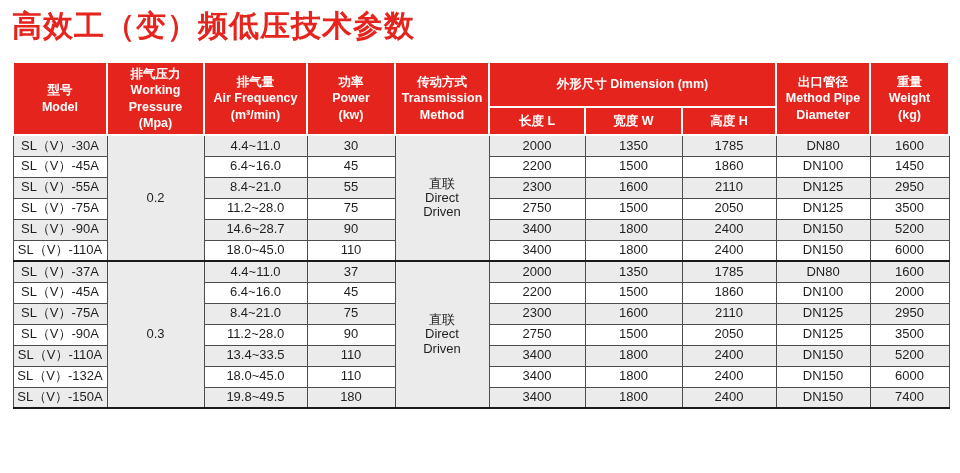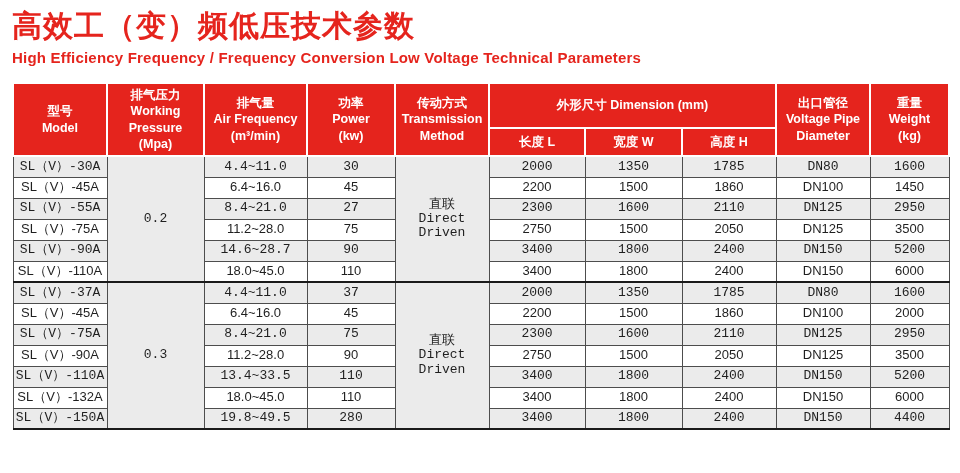--- a/index.html
+++ b/index.html
@@ -42,30 +42,29 @@
   }
   thead tr.group-row th{height:38px;}
   thead tr.sub-row th{height:24px;}
   tbody td{
     border:1px solid var(--border-dark);
     font-size:13px;text-align:center;vertical-align:middle;
     height:21px;line-height:1.1;padding:1px 2px;
     background:#fff;color:var(--text-dark);
   }
   tbody tr:first-child td{border-top:0;}
-  tbody tr.alt td{background:var(--row-alt);font-family:Liberation Mono, monospace;}
+  tbody tr.alt td{background:var(--row-alt);}
   tbody td.merged{background:var(--row-alt);white-space:pre-line;font-size:13px;}
   tbody tr.section-start td{border-top:2px solid var(--border-heavy);margin-top:20px;}
 </style>
 </head>
 <body>
 
 <div class="page">
   <h1 class="page-title">高效工（变）频低压技术参数</h1>
-  <div class="page-subtitle">High Efficiency Frequency / Frequency Conversion Low Voltage Technical Parameters</div>
 
   <table class="params">
     <colgroup>
       <col style="width:94px">
         <col style="width:97px">
         <col style="width:103px">
       <col style="width:88px">
         <col style="width:94px">
         <col style="width:96px">
       <col style="width:97px">
@@ -85,21 +84,21 @@
 Air Frequency
 (m³/min)</th>
         <th rowspan="2">功率
 Power
 (kw)</th>
         <th rowspan="2">传动方式
 Transmission
 Method</th>
         <th colspan="3">外形尺寸 Dimension (mm)</th>
         <th rowspan="2">出口管径
-Voltage Pipe
+Method Pipe
 Diameter</th>
         <th rowspan="2">重量
 Weight
 (kg)</th>
       </tr>
       <tr class="sub-row">
         <th>长度 L</th>
         <th>宽度 W</th>
         <th>高度 H</th>
       </tr>
@@ -125,21 +124,21 @@
           <td>45</td>
           <td>2200</td>
           <td>1500</td>
           <td>1860</td>
           <td>DN100</td>
           <td>1450</td>
         </tr>
         <tr class="alt">
           <td>SL（V）-55A</td>
           <td>8.4~21.0</td>
-          <td>27</td>
+          <td>55</td>
           <td>2300</td>
           <td>1600</td>
           <td>2110</td>
           <td>DN125</td>
           <td>2950</td>
         </tr>
         <tr class="">
           <td>SL（V）-75A</td>
           <td>11.2~28.0</td>
           <td>75</td>
@@ -229,22 +228,22 @@
           <td>110</td>
           <td>3400</td>
           <td>1800</td>
           <td>2400</td>
           <td>DN150</td>
           <td>6000</td>
         </tr>
         <tr class="alt">
           <td>SL（V）-150A</td>
           <td>19.8~49.5</td>
-          <td>280</td>
-          <td>3400</td>
-          <td>1800</td>
-          <td>2400</td>
-          <td>DN150</td>
-          <td>4400</td>
+          <td>180</td>
+          <td>3400</td>
+          <td>1800</td>
+          <td>2400</td>
+          <td>DN150</td>
+          <td>7400</td>
         </tr>
       </tbody>
   </table>
 </div>
 
 </body></html>

